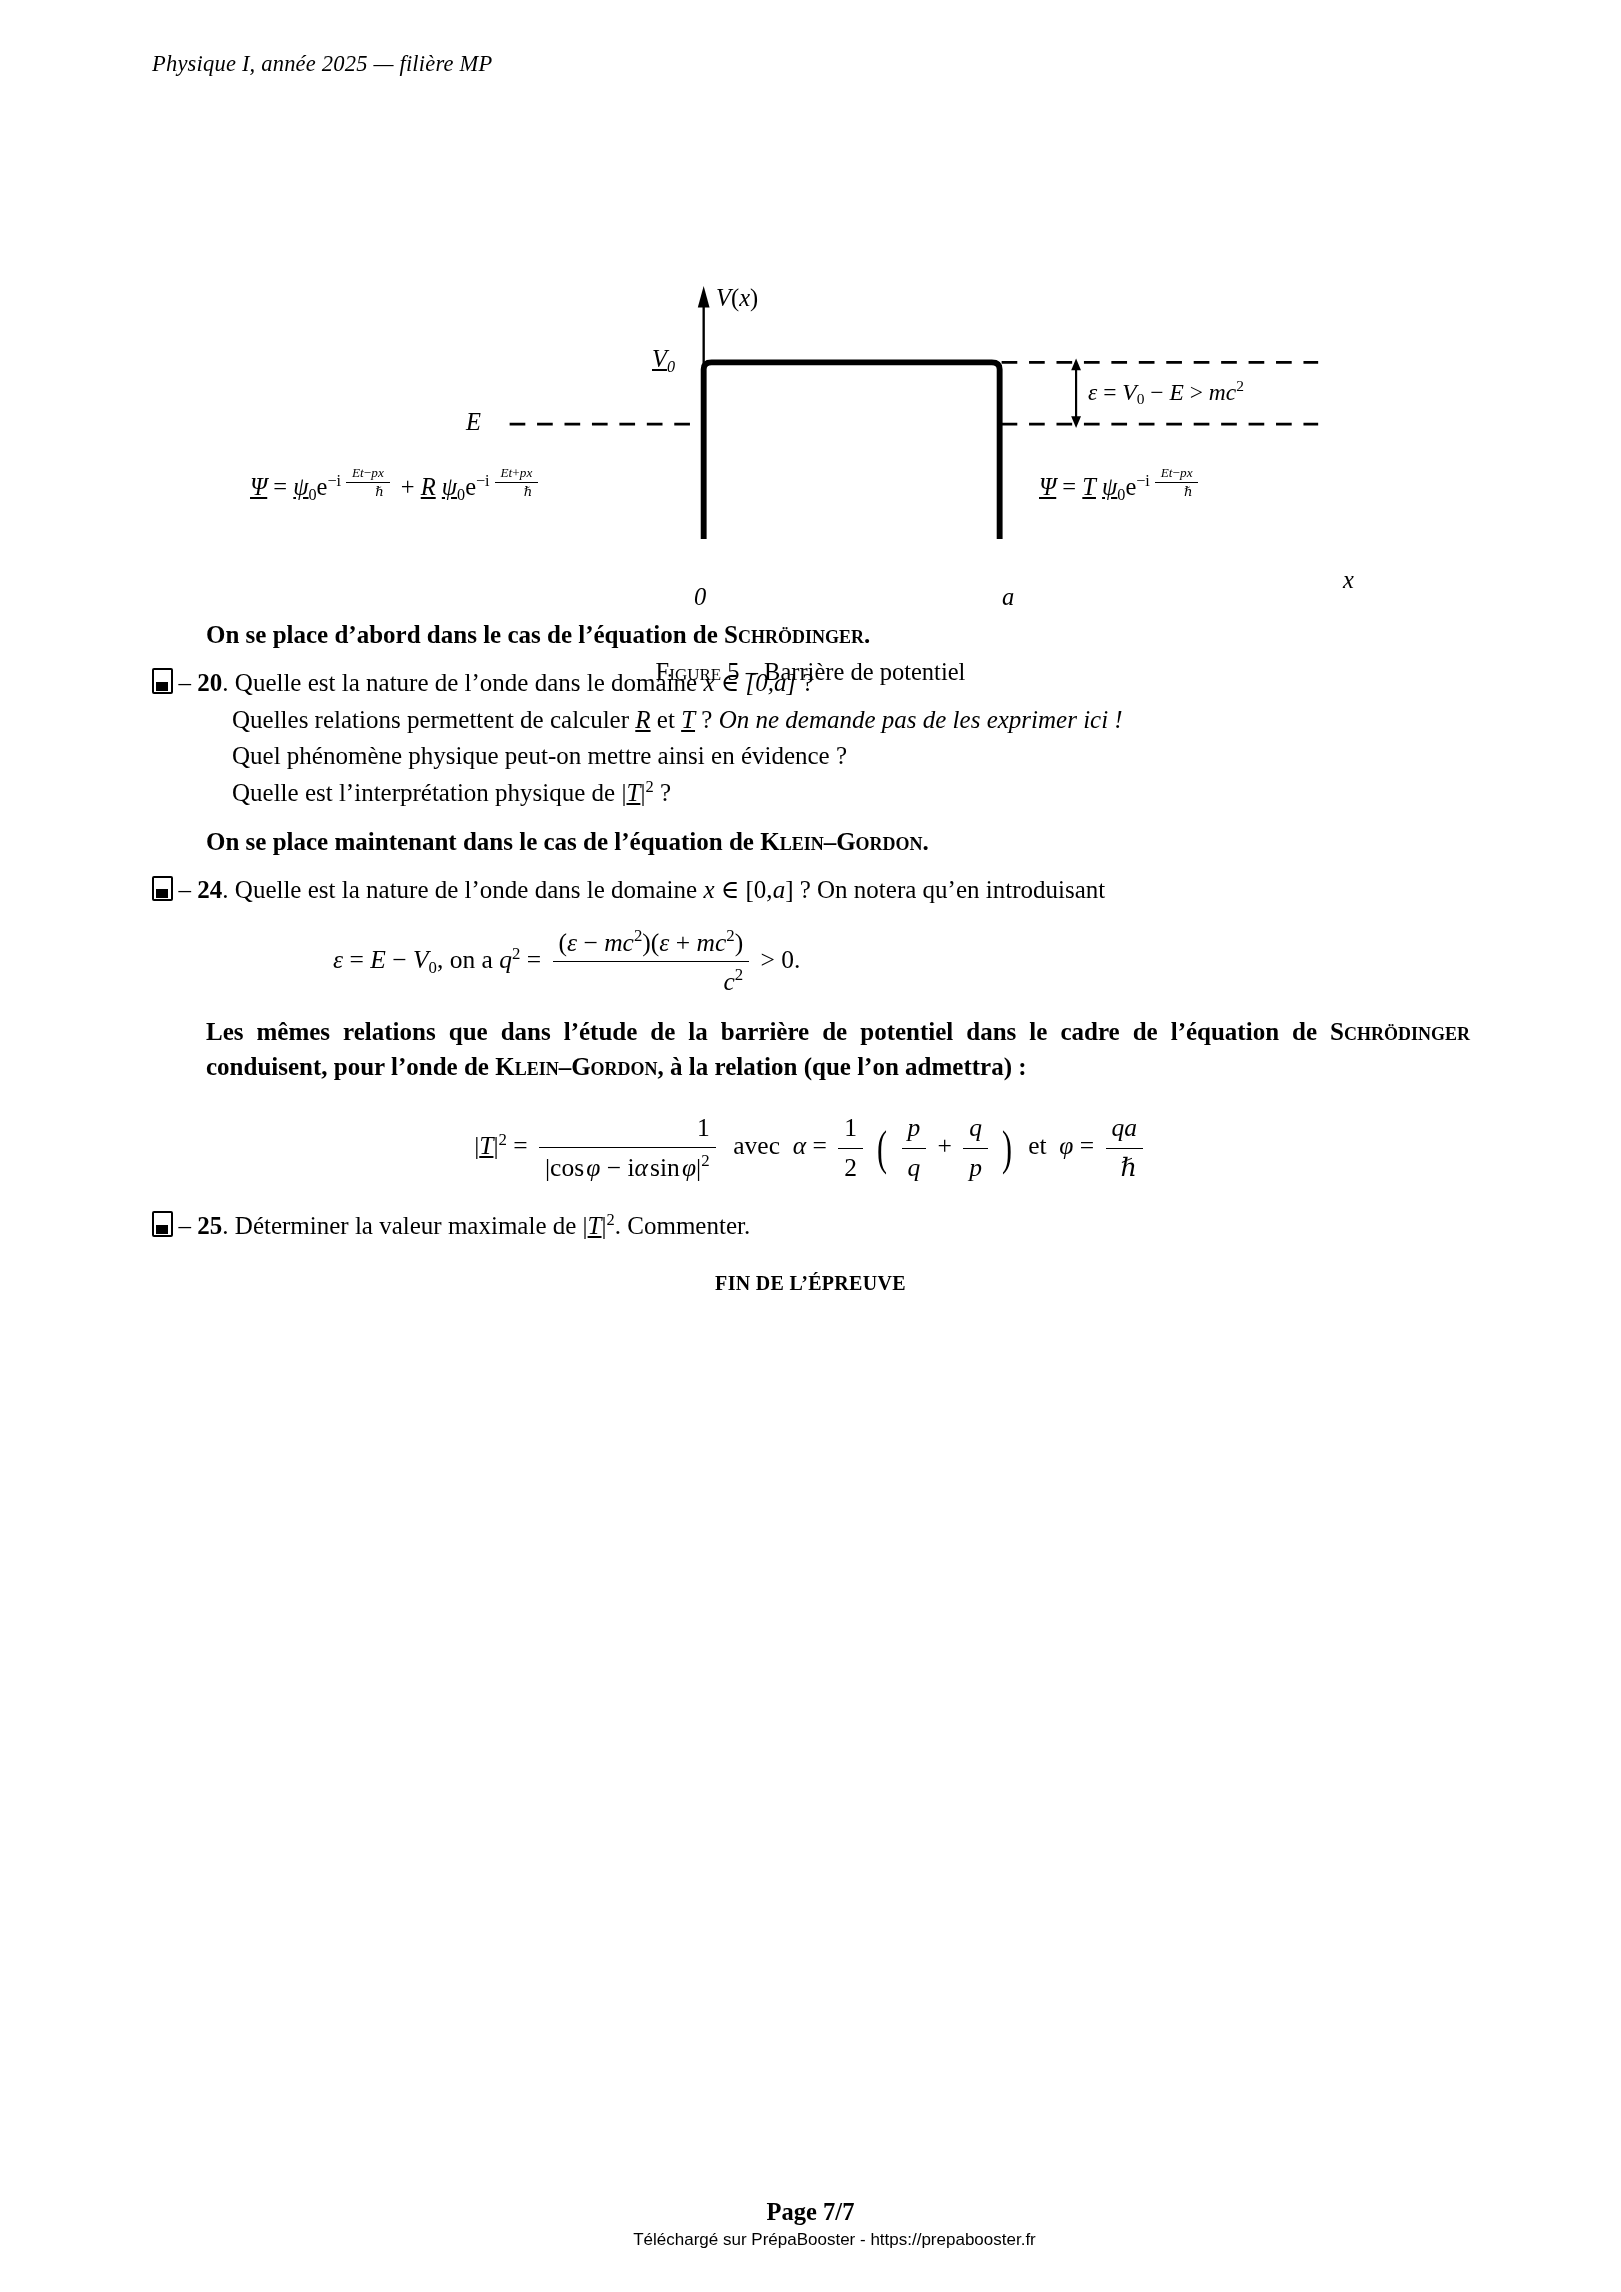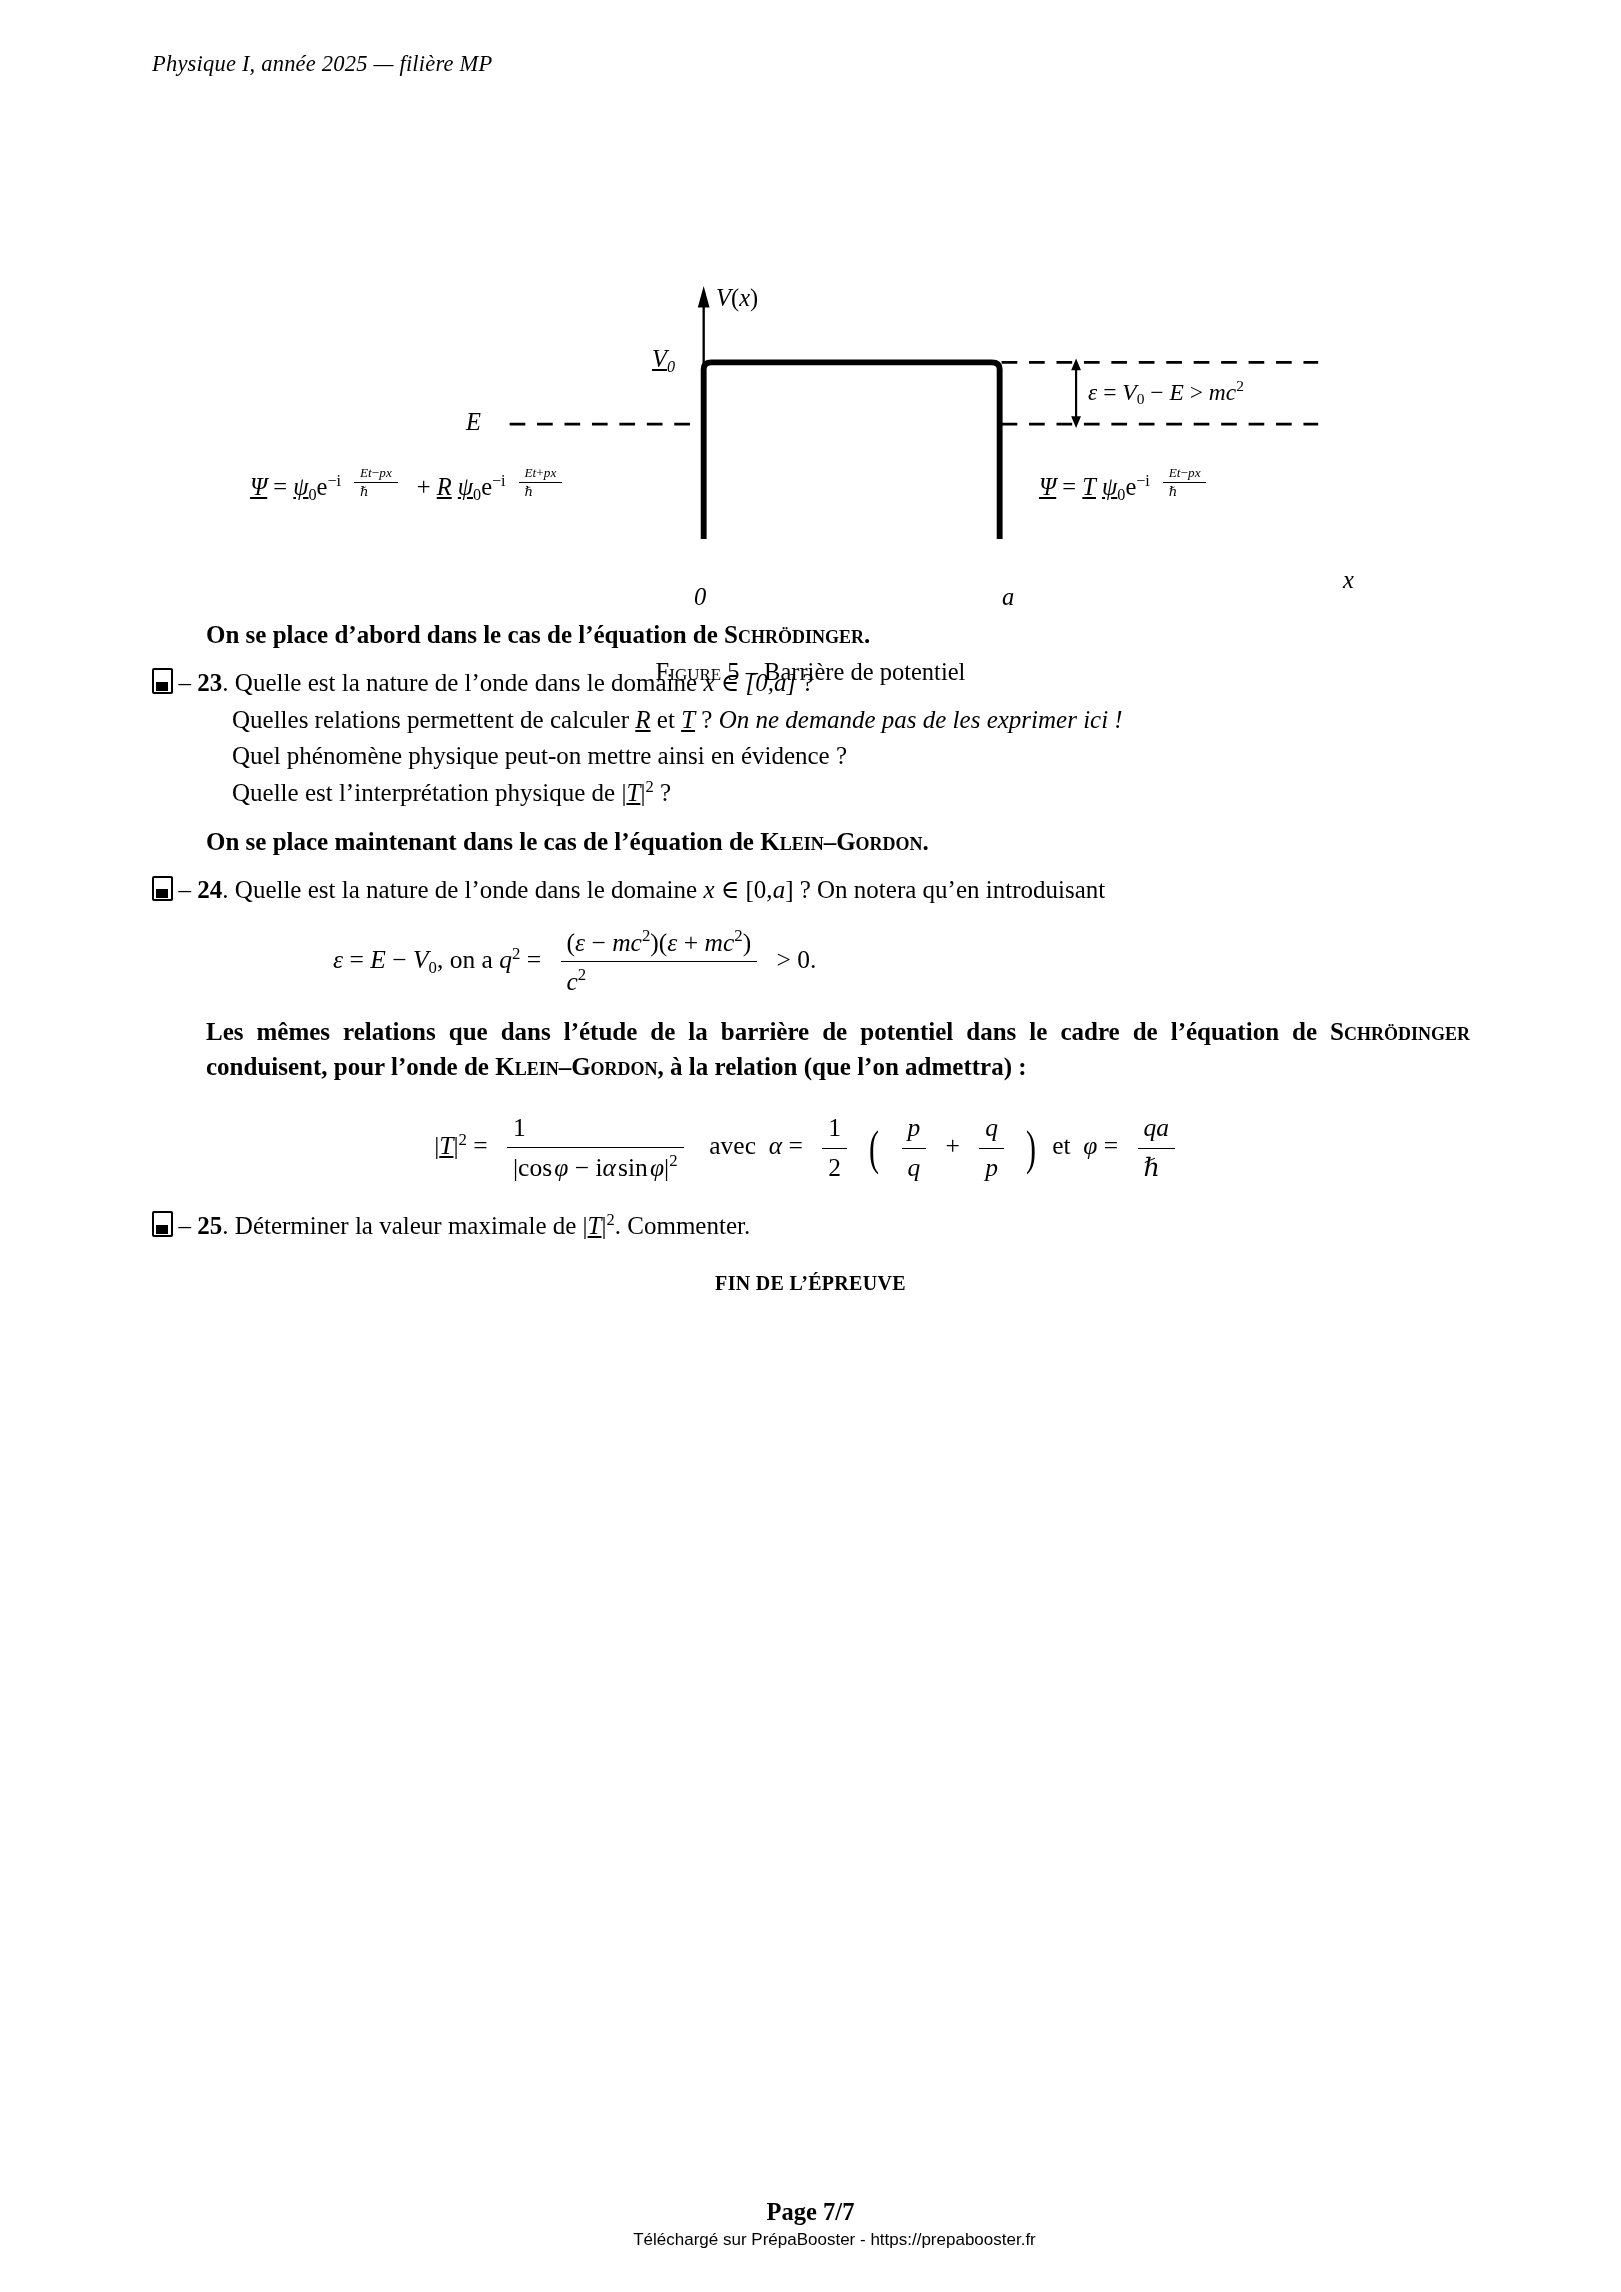--- a/index.html
+++ b/index.html
@@ -106,22 +106,22 @@
     text-align: center;
     margin: 15.7px 0 13.7px 0;
     font-size: 25.5px;
   }
   .blk-eq.left-ish { text-align: left; padding-left: 181px; }
 
   
   .frac {
     display: inline-block;
     vertical-align: middle;
-    text-align: left;
-    margin: 0 13px;
+    text-align: right;
+    margin: 0 5px;
   }
   .frac .num { display: block; padding: 0 5.9px 1px 5.9px; }
   .frac .den { display: block; border-top: 1.6px solid #000; padding: 1px 5.9px 0 5.9px; }
   .frac.small { font-size: 0.82em; }
   sup.ex { font-size: 0.66em; vertical-align: super; }
   sub.sb { font-size: 0.66em; vertical-align: -0.28em; }
   .paren-big {
     display: inline-block;
     font-size: 1.9em;
     line-height: 0.55em;
@@ -233,21 +233,21 @@
 
   <div class="content">
 
     <p class="para indent">
       <span>On se place d’abord dans le cas de l’équation de </span><span class="sc">Schrödinger</span><span>.</span>
     </p>
 
     <div class="qitem">
       <div class="qhead">
         <span class="qbox"></span><span>–</span>
-        <span class="qnum">23</span><span>.</span>
+        <span class="qnum">20</span><span>.</span>
         <span>Quelle est la nature de l’onde dans le domaine </span><span class="m"><span class="m">x</span> ∈ [0,<span class="m">a</span>]</span><span> ?</span>
       </div>
       <div class="qsub">
         <span>Quelles relations permettent de calculer </span><u class="uline m">R</u><span> et </span><u class="uline m">T</u><span> ? </span><span class="it">On ne demande pas de les exprimer ici !</span>
       </div>
       <div class="qsub">Quel phénomène physique peut-on mettre ainsi en évidence ?</div>
       <div class="qsub">
         <span>Quelle est l’interprétation physique de </span><span>|<u class="uline m">T</u>|<sup class="ex">2</sup></span><span> ?</span>
       </div>
     </div>

